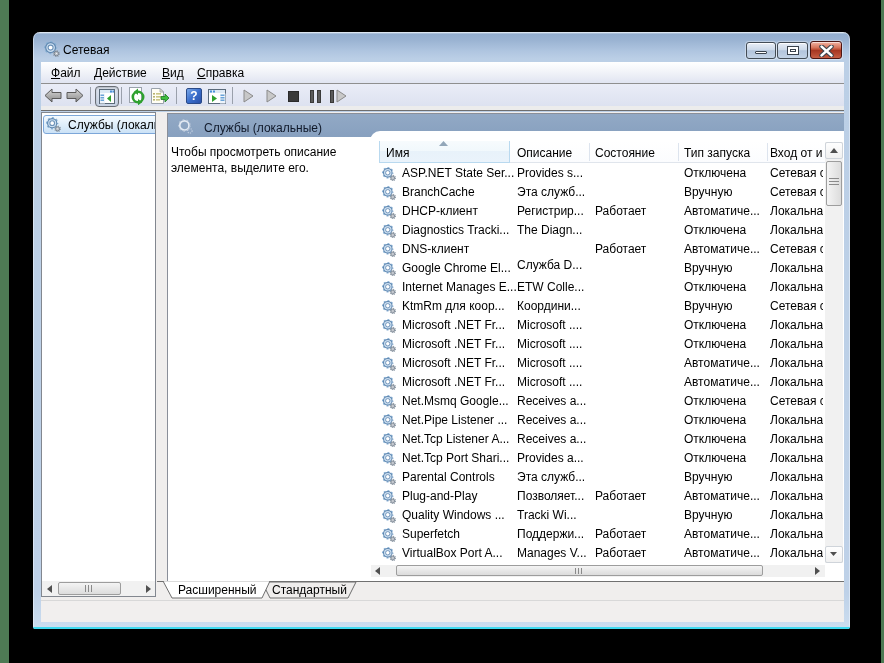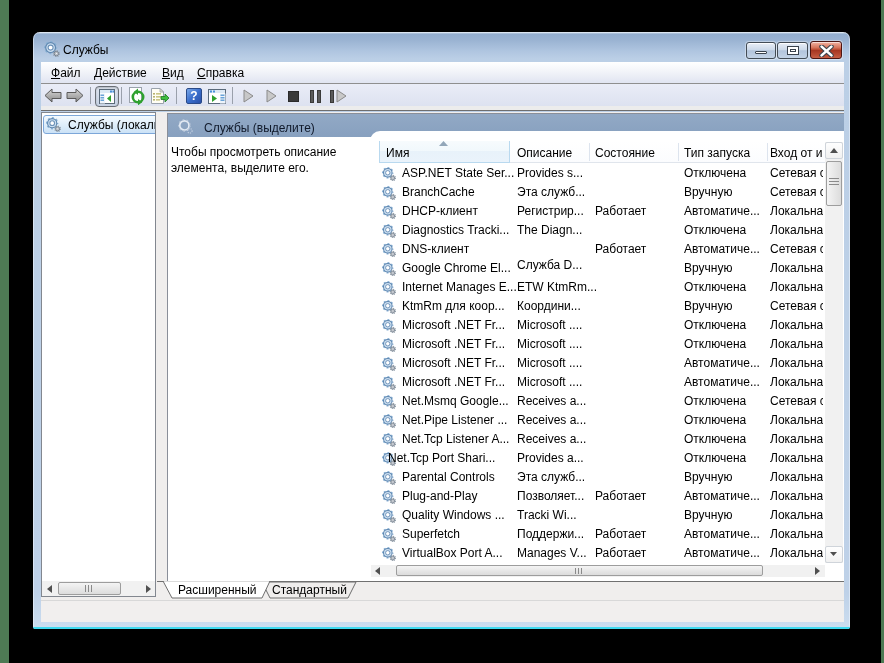--- a/index.html
+++ b/index.html
@@ -17,21 +17,21 @@
 <div class="abs" style="left:33px;top:627px;width:817px;height:2px;background:#3fd9ef;border-radius:0 0 3px 3px"></div>
 
 <svg class="abs" style="left:44px;top:41px" width="16" height="16" viewBox="0 0 16 16">
 <circle cx="6.6" cy="6.6" r="5.5" fill="none" stroke="#88b0d4" stroke-width="2.2" stroke-dasharray="2.05 2.27" stroke-dashoffset="1"></circle>
 <circle cx="6.6" cy="6.6" r="4.9" fill="#cbdff1" stroke="#5f87b0" stroke-width="1.2"></circle>
 <circle cx="6.6" cy="6.6" r="2.5" fill="#ffffff" stroke="#6d92b8" stroke-width="1.1"></circle>
 <circle cx="12.4" cy="12.6" r="2.9" fill="none" stroke="#93a0ad" stroke-width="1.5" stroke-dasharray="1.15 1.12"></circle>
 <circle cx="12.4" cy="12.6" r="2.2" fill="#c9ced6" stroke="#79838f" stroke-width="1"></circle>
 <circle cx="12.4" cy="12.6" r="0.95" fill="#ffffff" stroke="#9aa2ab" stroke-width="0.6"></circle>
 </svg>
-<div class="txt" style="left:63px;top:43px">Службы</div>
+<div class="txt" style="left:63px;top:43px">Сетевая</div>
 
 <div class="abs" style="left:746px;top:42px;width:30px;height:17px;border:1px solid #434c55;border-radius:3px;
   background:linear-gradient(180deg,#e9eef6 0%,#ccd9e9 45%,#b3c5dc 52%,#c3d3e6 100%);
   box-shadow: inset 0 1px 0 rgba(255,255,255,.85), 0 0 0 1px rgba(255,255,255,.35)">
   <div class="abs" style="left:8px;top:8px;width:12px;height:3px;background:#fff;border:1px solid #39424c;border-radius:1px"></div>
 </div>
 <div class="abs" style="left:777px;top:42px;width:31px;height:17px;border:1px solid #434c55;border-radius:3px;
   background:linear-gradient(180deg,#e9eef6 0%,#ccd9e9 45%,#b3c5dc 52%,#c3d3e6 100%);
   box-shadow: inset 0 1px 0 rgba(255,255,255,.85), 0 0 0 1px rgba(255,255,255,.35)">
   <div class="abs" style="left:9px;top:3px;width:12px;height:9px;border:1px solid #39424c;background:#fff"></div>
@@ -171,21 +171,21 @@
 <div class="abs" style="left:88px;top:585px;width:1px;height:7px;background:#8a8a8a"></div>
 <div class="abs" style="left:91px;top:585px;width:1px;height:7px;background:#8a8a8a"></div>
 
 <div class="abs" style="left:167px;top:113px;width:677px;height:469px;background:#fff;border-top:1px solid #8a8f99;border-left:1px solid #8a8f99"></div>
 <div class="abs" style="left:168px;top:114px;width:676px;height:23px;background:linear-gradient(180deg,#92a9c5 0%,#87a0bf 100%)"></div>
 <svg class="abs" style="left:178px;top:119px" width="15" height="15" viewBox="0 0 16 16">
 <circle cx="6.8" cy="6.8" r="4.9" fill="none" stroke="#e3eaf3" stroke-width="1.8"></circle>
 <circle cx="6.8" cy="6.8" r="6.2" fill="none" stroke="#bac8da" stroke-width="1.1" stroke-dasharray="2 2.4"></circle>
 <circle cx="12.6" cy="12.6" r="2.4" fill="none" stroke="#c2cfe0" stroke-width="1.3" stroke-dasharray="1.1 1.1"></circle>
 </svg>
-<div class="txt" style="left:204px;top:121px;color:#10192a">Службы (выделите)</div>
+<div class="txt" style="left:204px;top:121px;color:#10192a">Службы (локальные)</div>
 <div class="txt" style="left:171px;top:144px;line-height:16px">Чтобы просмотреть описание<br>элемента, выделите его.</div>
 
 <div class="abs" style="left:370px;top:131px;width:474px;height:451px;background:#fff;border-top-left-radius:10px"></div>
 
 <div class="abs" style="left:380px;top:141px;width:445px;height:22px;background:linear-gradient(180deg,#ffffff 0%,#fbfcfe 100%);border-bottom:1px solid #e0e5ec"></div>
 <div class="abs" style="left:379px;top:141px;width:131px;height:22px;background:linear-gradient(180deg,#f7fbfd 0%,#f1f8fc 49%,#e8f2fa 50%,#eaf3fb 100%);border:1px solid #b9d9ef;border-top:none"></div>
 <div class="abs" style="left:589px;top:143px;width:1px;height:18px;background:#dde4ee"></div>
 <div class="abs" style="left:678px;top:143px;width:1px;height:18px;background:#dde4ee"></div>
 <div class="abs" style="left:767px;top:143px;width:1px;height:18px;background:#dde4ee"></div>
 <svg class="abs" style="left:439px;top:141px" width="9" height="5" viewBox="0 0 9 5">
@@ -272,21 +272,21 @@
 <div class="txt clip" style="left:770px;top:261px;width:53px">Локальная систе</div>
 <svg class="abs" style="left:382px;top:281px" width="14" height="14" viewBox="0 0 16 16">
 <circle cx="6.6" cy="6.6" r="5.5" fill="none" stroke="#88b0d4" stroke-width="2.2" stroke-dasharray="2.05 2.27" stroke-dashoffset="1"></circle>
 <circle cx="6.6" cy="6.6" r="4.9" fill="#cbdff1" stroke="#5f87b0" stroke-width="1.2"></circle>
 <circle cx="6.6" cy="6.6" r="2.5" fill="#ffffff" stroke="#6d92b8" stroke-width="1.1"></circle>
 <circle cx="12.4" cy="12.6" r="2.9" fill="none" stroke="#93a0ad" stroke-width="1.5" stroke-dasharray="1.15 1.12"></circle>
 <circle cx="12.4" cy="12.6" r="2.2" fill="#c9ced6" stroke="#79838f" stroke-width="1"></circle>
 <circle cx="12.4" cy="12.6" r="0.95" fill="#ffffff" stroke="#9aa2ab" stroke-width="0.6"></circle>
 </svg>
 <div class="txt" style="left:402px;top:280px;width:103px">Internet Manages E...</div>
-<div class="txt" style="left:517px;top:280px;width:70px">ETW KtmRm...</div>
+<div class="txt" style="left:517px;top:280px;width:70px">ETW Colle...</div>
 <div class="txt" style="left:684px;top:280px;width:86px">Отключена</div>
 <div class="txt clip" style="left:770px;top:280px;width:53px">Локальная систе</div>
 <svg class="abs" style="left:382px;top:300px" width="14" height="14" viewBox="0 0 16 16">
 <circle cx="6.6" cy="6.6" r="5.5" fill="none" stroke="#88b0d4" stroke-width="2.2" stroke-dasharray="2.05 2.27" stroke-dashoffset="1"></circle>
 <circle cx="6.6" cy="6.6" r="4.9" fill="#cbdff1" stroke="#5f87b0" stroke-width="1.2"></circle>
 <circle cx="6.6" cy="6.6" r="2.5" fill="#ffffff" stroke="#6d92b8" stroke-width="1.1"></circle>
 <circle cx="12.4" cy="12.6" r="2.9" fill="none" stroke="#93a0ad" stroke-width="1.5" stroke-dasharray="1.15 1.12"></circle>
 <circle cx="12.4" cy="12.6" r="2.2" fill="#c9ced6" stroke="#79838f" stroke-width="1"></circle>
 <circle cx="12.4" cy="12.6" r="0.95" fill="#ffffff" stroke="#9aa2ab" stroke-width="0.6"></circle>
 </svg>
@@ -379,21 +379,21 @@
 <div class="txt" style="left:684px;top:432px;width:86px">Отключена</div>
 <div class="txt clip" style="left:770px;top:432px;width:53px">Локальная систе</div>
 <svg class="abs" style="left:382px;top:452px" width="14" height="14" viewBox="0 0 16 16">
 <circle cx="6.6" cy="6.6" r="5.5" fill="none" stroke="#88b0d4" stroke-width="2.2" stroke-dasharray="2.05 2.27" stroke-dashoffset="1"></circle>
 <circle cx="6.6" cy="6.6" r="4.9" fill="#cbdff1" stroke="#5f87b0" stroke-width="1.2"></circle>
 <circle cx="6.6" cy="6.6" r="2.5" fill="#ffffff" stroke="#6d92b8" stroke-width="1.1"></circle>
 <circle cx="12.4" cy="12.6" r="2.9" fill="none" stroke="#93a0ad" stroke-width="1.5" stroke-dasharray="1.15 1.12"></circle>
 <circle cx="12.4" cy="12.6" r="2.2" fill="#c9ced6" stroke="#79838f" stroke-width="1"></circle>
 <circle cx="12.4" cy="12.6" r="0.95" fill="#ffffff" stroke="#9aa2ab" stroke-width="0.6"></circle>
 </svg>
-<div class="txt" style="left:388px;top:451px;width:103px">Net.Tcp Port Shari...</div>
+<div class="txt" style="left:402px;top:451px;width:103px">Net.Tcp Port Shari...</div>
 <div class="txt" style="left:517px;top:451px;width:70px">Provides a...</div>
 <div class="txt" style="left:684px;top:451px;width:86px">Отключена</div>
 <div class="txt clip" style="left:770px;top:451px;width:53px">Локальная систе</div>
 <svg class="abs" style="left:382px;top:471px" width="14" height="14" viewBox="0 0 16 16">
 <circle cx="6.6" cy="6.6" r="5.5" fill="none" stroke="#88b0d4" stroke-width="2.2" stroke-dasharray="2.05 2.27" stroke-dashoffset="1"></circle>
 <circle cx="6.6" cy="6.6" r="4.9" fill="#cbdff1" stroke="#5f87b0" stroke-width="1.2"></circle>
 <circle cx="6.6" cy="6.6" r="2.5" fill="#ffffff" stroke="#6d92b8" stroke-width="1.1"></circle>
 <circle cx="12.4" cy="12.6" r="2.9" fill="none" stroke="#93a0ad" stroke-width="1.5" stroke-dasharray="1.15 1.12"></circle>
 <circle cx="12.4" cy="12.6" r="2.2" fill="#c9ced6" stroke="#79838f" stroke-width="1"></circle>
 <circle cx="12.4" cy="12.6" r="0.95" fill="#ffffff" stroke="#9aa2ab" stroke-width="0.6"></circle>

